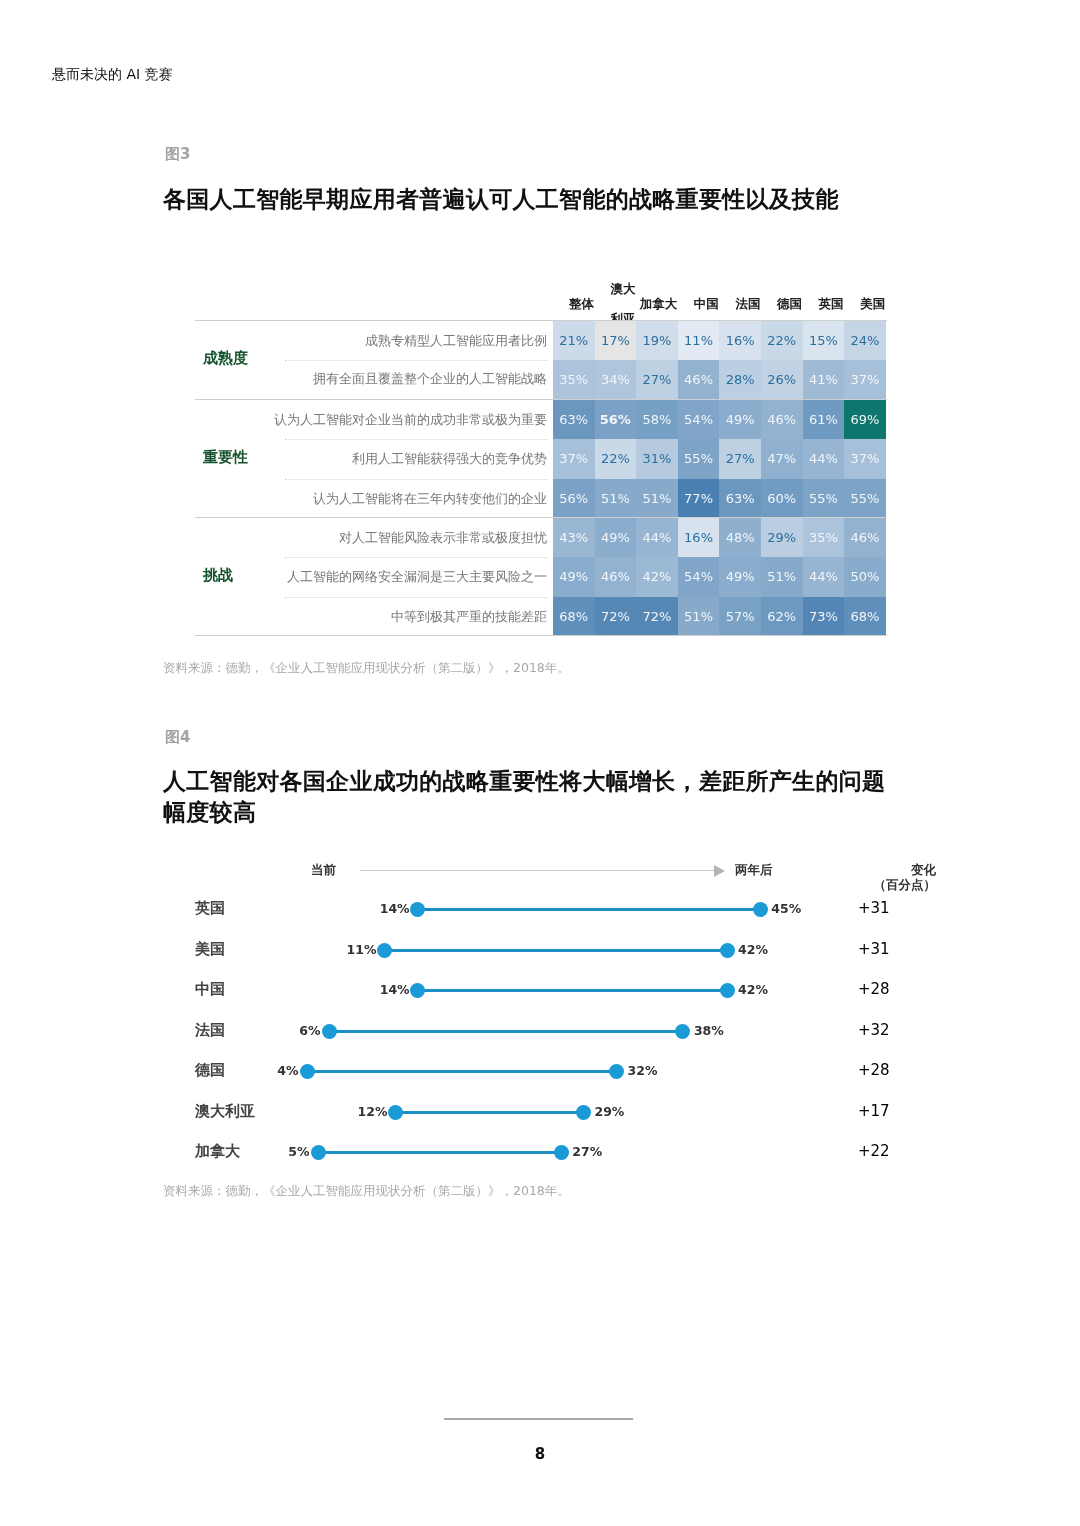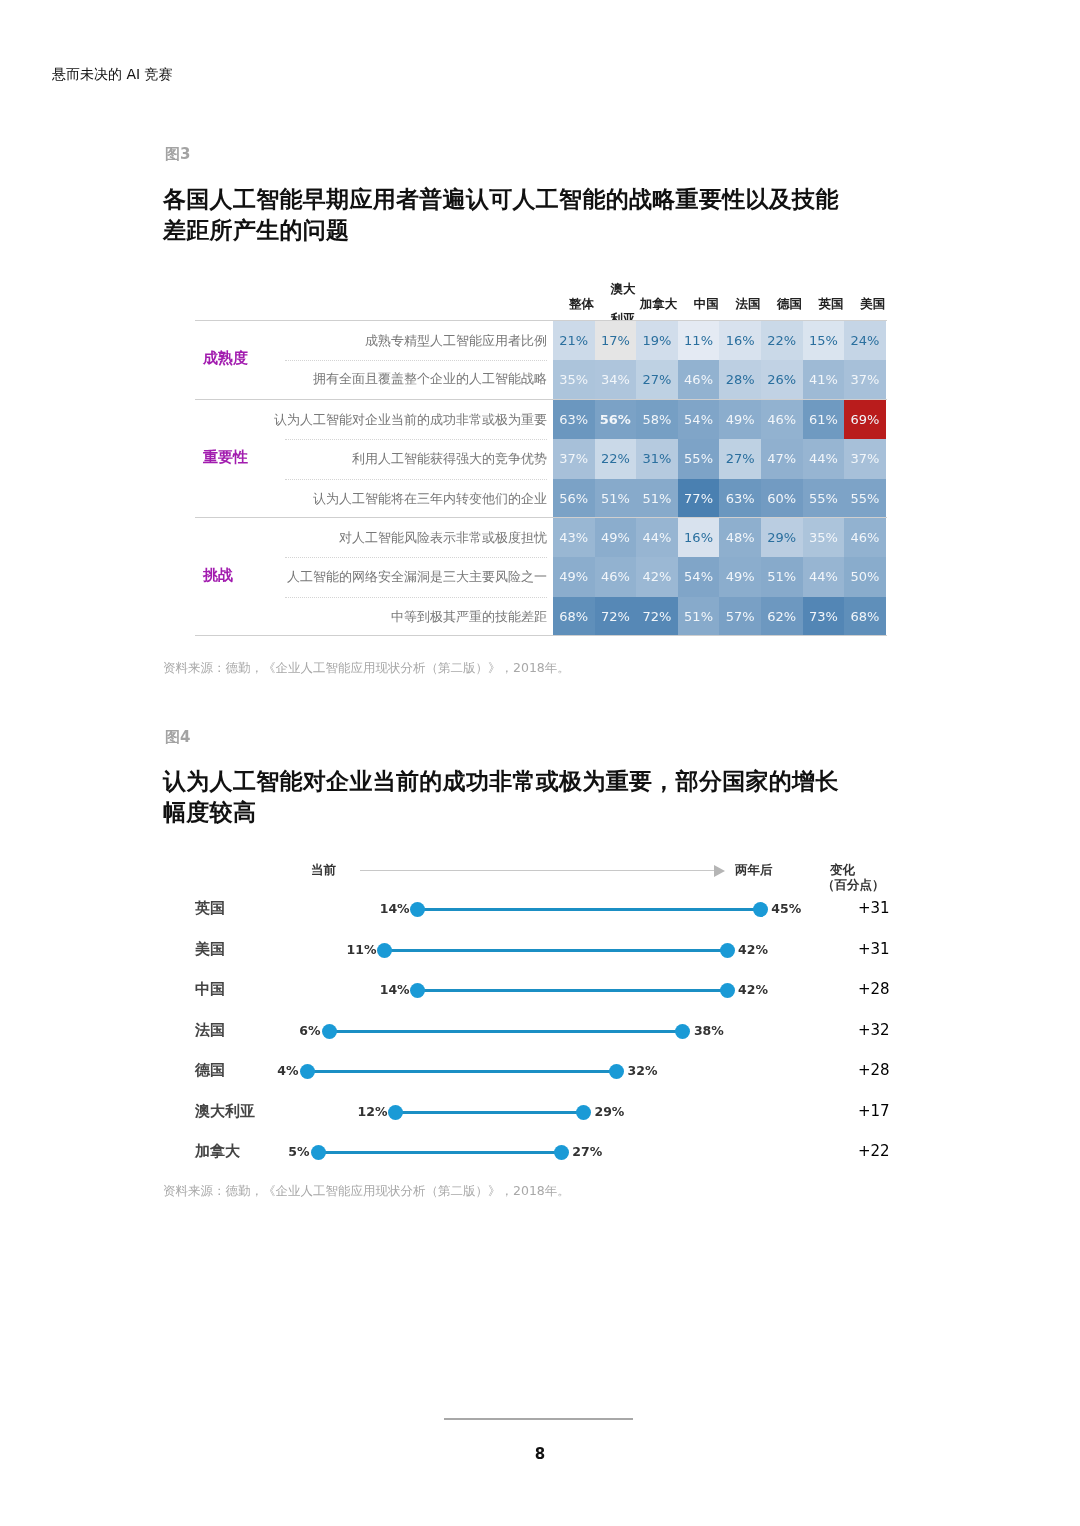--- a/index.html
+++ b/index.html
@@ -9,21 +9,21 @@
   }
   .running-header { position: absolute; left: 52px; top: 66px; font-size: 14px; color: #111; }
   .fig-label { position: absolute; left: 165px; font-size: 15px; font-weight: bold; color: #a3a3a3; }
   .fig-title { position: absolute; left: 163px; width: 770px; font-size: 23px; font-weight: bold; line-height: 31px; color: #111; letter-spacing: 0.3px; }
   .source { position: absolute; left: 163px; font-size: 12.5px; color: #a8a8a8; }
 
   
   .hm-colhead { position: absolute; top: 286px; height: 34px; width: 41px; text-align: center; font-size: 12.5px; font-weight: bold; color: #222; display: flex; align-items: flex-end; justify-content: center; line-height: 15px; }
   .hm-group-line { position: absolute; left: 195px; width: 692px; height: 1px; background: #cfcfcf; }
   .hm-dotted { position: absolute; left: 285px; width: 262px; height: 0; border-top: 1px dotted #d4d4d4; }
-  .hm-group { position: absolute; left: 203px; font-size: 15px; font-weight: bold; color: #a21caf; }
+  .hm-group { position: absolute; left: 203px; font-size: 15px; font-weight: bold; color: #14532d; }
   .hm-rowlabel { position: absolute; right: 533px; font-size: 13px; color: #777; white-space: nowrap; text-align: right; height: 39px; line-height: 39px; }
   .hm-cell { position: absolute; width: 41.5px; height: 39.4px; font-size: 13px; text-align: center; line-height: 39px; }
 
   
   .db-head { position: absolute; font-size: 12.5px; font-weight: bold; color: #333; }
   .db-axis { position: absolute; left: 360px; top: 870px; width: 354px; height: 1px; background: #c8c8c8; }
   .db-arrow { position: absolute; left: 714px; top: 865px; width: 0; height: 0; border-top: 6px solid transparent; border-bottom: 6px solid transparent; border-left: 11px solid #b5b5b5; }
   .db-country { position: absolute; left: 195px; font-size: 15px; font-weight: bold; color: #444; }
   .db-line { position: absolute; height: 3px; background: #1b8fc4; }
   .db-dot { position: absolute; width: 15px; height: 15px; border-radius: 50%; background: #1a9ad6; }
@@ -34,21 +34,20 @@
   .page-num { position: absolute; left: 0; width: 1080px; top: 1445px; text-align: center; font-size: 15px; font-weight: bold; color: #111; }
 </style>
 </head>
 <body>
 
 <div class="running-header">悬而未决的 AI 竞赛</div>
 
 <div class="fig-label" style="top:145px">图3</div>
 <div class="fig-title" style="top:184px">
   <div>各国人工智能早期应用者普遍认可人工智能的战略重要性以及技能</div>
-  <div>差距所产生的问题</div>
 </div>
 
 <div id="heatmap">
     <div class="hm-colhead" style="left: 553px; flex-direction: column;">
       <span>整体</span>
     </div>
     <div class="hm-colhead" style="left: 594.6px; flex-direction: column;">
       <span>澳大</span>
       <br>
       <span>利亚</span>
@@ -90,21 +89,21 @@
     <div class="hm-cell" style="left: 802.6px; top: 360.4px; background: rgb(158, 186, 213); color: rgb(242, 246, 250); font-weight: normal;">41%</div>
     <div class="hm-cell" style="left: 844.2px; top: 360.4px; background: rgb(167, 192, 217); color: rgb(242, 246, 250); font-weight: normal;">37%</div>
     <div class="hm-rowlabel" style="top: 399.8px; margin-left: 12px;">认为人工智能对企业当前的成功非常或极为重要</div>
     <div class="hm-cell" style="left: 553px; top: 399.8px; background: rgb(107, 151, 191); color: rgb(242, 246, 250); font-weight: normal;">63%</div>
     <div class="hm-cell" style="left: 594.6px; top: 399.8px; background: rgb(123, 162, 198); color: rgb(242, 246, 250); font-weight: bold;">56%</div>
     <div class="hm-cell" style="left: 636.2px; top: 399.8px; background: rgb(118, 159, 196); color: rgb(242, 246, 250); font-weight: normal;">58%</div>
     <div class="hm-cell" style="left: 677.8px; top: 399.8px; background: rgb(128, 165, 200); color: rgb(242, 246, 250); font-weight: normal;">54%</div>
     <div class="hm-cell" style="left: 719.4px; top: 399.8px; background: rgb(139, 173, 205); color: rgb(242, 246, 250); font-weight: normal;">49%</div>
     <div class="hm-cell" style="left: 761px; top: 399.8px; background: rgb(146, 178, 208); color: rgb(242, 246, 250); font-weight: normal;">46%</div>
     <div class="hm-cell" style="left: 802.6px; top: 399.8px; background: rgb(111, 154, 193); color: rgb(242, 246, 250); font-weight: normal;">61%</div>
-    <div class="hm-cell" style="left: 844.2px; top: 399.8px; background: #b91c1c; color: rgb(242, 246, 250); font-weight: normal;">69%</div>
+    <div class="hm-cell" style="left: 844.2px; top: 399.8px; background: #0f766e; color: rgb(242, 246, 250); font-weight: normal;">69%</div>
     <div class="hm-rowlabel" style="top: 439.2px;">利用人工智能获得强大的竞争优势</div>
     <div class="hm-cell" style="left: 553px; top: 439.2px; background: rgb(167, 192, 217); color: rgb(242, 246, 250); font-weight: normal;">37%</div>
     <div class="hm-cell" style="left: 594.6px; top: 439.2px; background: rgb(202, 217, 232); color: rgb(42, 111, 158); font-weight: normal;">22%</div>
     <div class="hm-cell" style="left: 636.2px; top: 439.2px; background: rgb(181, 202, 223); color: rgb(42, 111, 158); font-weight: normal;">31%</div>
     <div class="hm-cell" style="left: 677.8px; top: 439.2px; background: rgb(125, 163, 199); color: rgb(242, 246, 250); font-weight: normal;">55%</div>
     <div class="hm-cell" style="left: 719.4px; top: 439.2px; background: rgb(190, 209, 227); color: rgb(42, 111, 158); font-weight: normal;">27%</div>
     <div class="hm-cell" style="left: 761px; top: 439.2px; background: rgb(144, 176, 207); color: rgb(242, 246, 250); font-weight: normal;">47%</div>
     <div class="hm-cell" style="left: 802.6px; top: 439.2px; background: rgb(151, 181, 210); color: rgb(242, 246, 250); font-weight: normal;">44%</div>
     <div class="hm-cell" style="left: 844.2px; top: 439.2px; background: rgb(167, 192, 217); color: rgb(242, 246, 250); font-weight: normal;">37%</div>
     <div class="hm-rowlabel" style="top: 478.6px;">认为人工智能将在三年内转变他们的企业</div>
@@ -154,29 +153,29 @@
     <div class="hm-dotted" style="top: 596.8px;"></div>
     <div class="hm-group" style="top: 349.4px;">成熟度</div>
     <div class="hm-group" style="top: 447.9px;">重要性</div>
     <div class="hm-group" style="top: 566.1px;">挑战</div>
   </div>
 
 <div class="source" style="top:660px">资料来源：德勤，《企业人工智能应用现状分析（第二版）》，2018年。</div>
 
 <div class="fig-label" style="top:728px">图4</div>
 <div class="fig-title" style="top:766px">
-  <div>认为人工智能对企业当前的成功非常或极为重要，部分国家的增长</div>
+  <div>人工智能对各国企业成功的战略重要性将大幅增长，差距所产生的问题</div>
   <div>幅度较高</div>
 </div>
 
 <div class="db-head" style="left:311px; top:862px">当前</div>
 <div class="db-axis"></div>
 <div class="db-arrow"></div>
 <div class="db-head" style="left:735px; top:862px">两年后</div>
-<div class="db-head" style="left:830px; top:862px; width:60px; text-align:left; line-height:15px">
+<div class="db-head" style="left:876px; top:862px; width:60px; text-align:right; line-height:15px">
   <div>变化</div>
   <div style="margin-left:-8px">（百分点）</div>
 </div>
 
 <div id="dumbbell">
     <div class="db-country" style="top: 899px;">英国</div>
     <div class="db-line" style="left: 417.7px; width: 342.55px; top: 908px;"></div>
     <div class="db-dot" style="left: 410.2px; top: 902px;"></div>
     <div class="db-dot" style="left: 752.75px; top: 902px;"></div>
     <div class="db-val" style="left: 379.7px; top: 901px;">14%</div>

